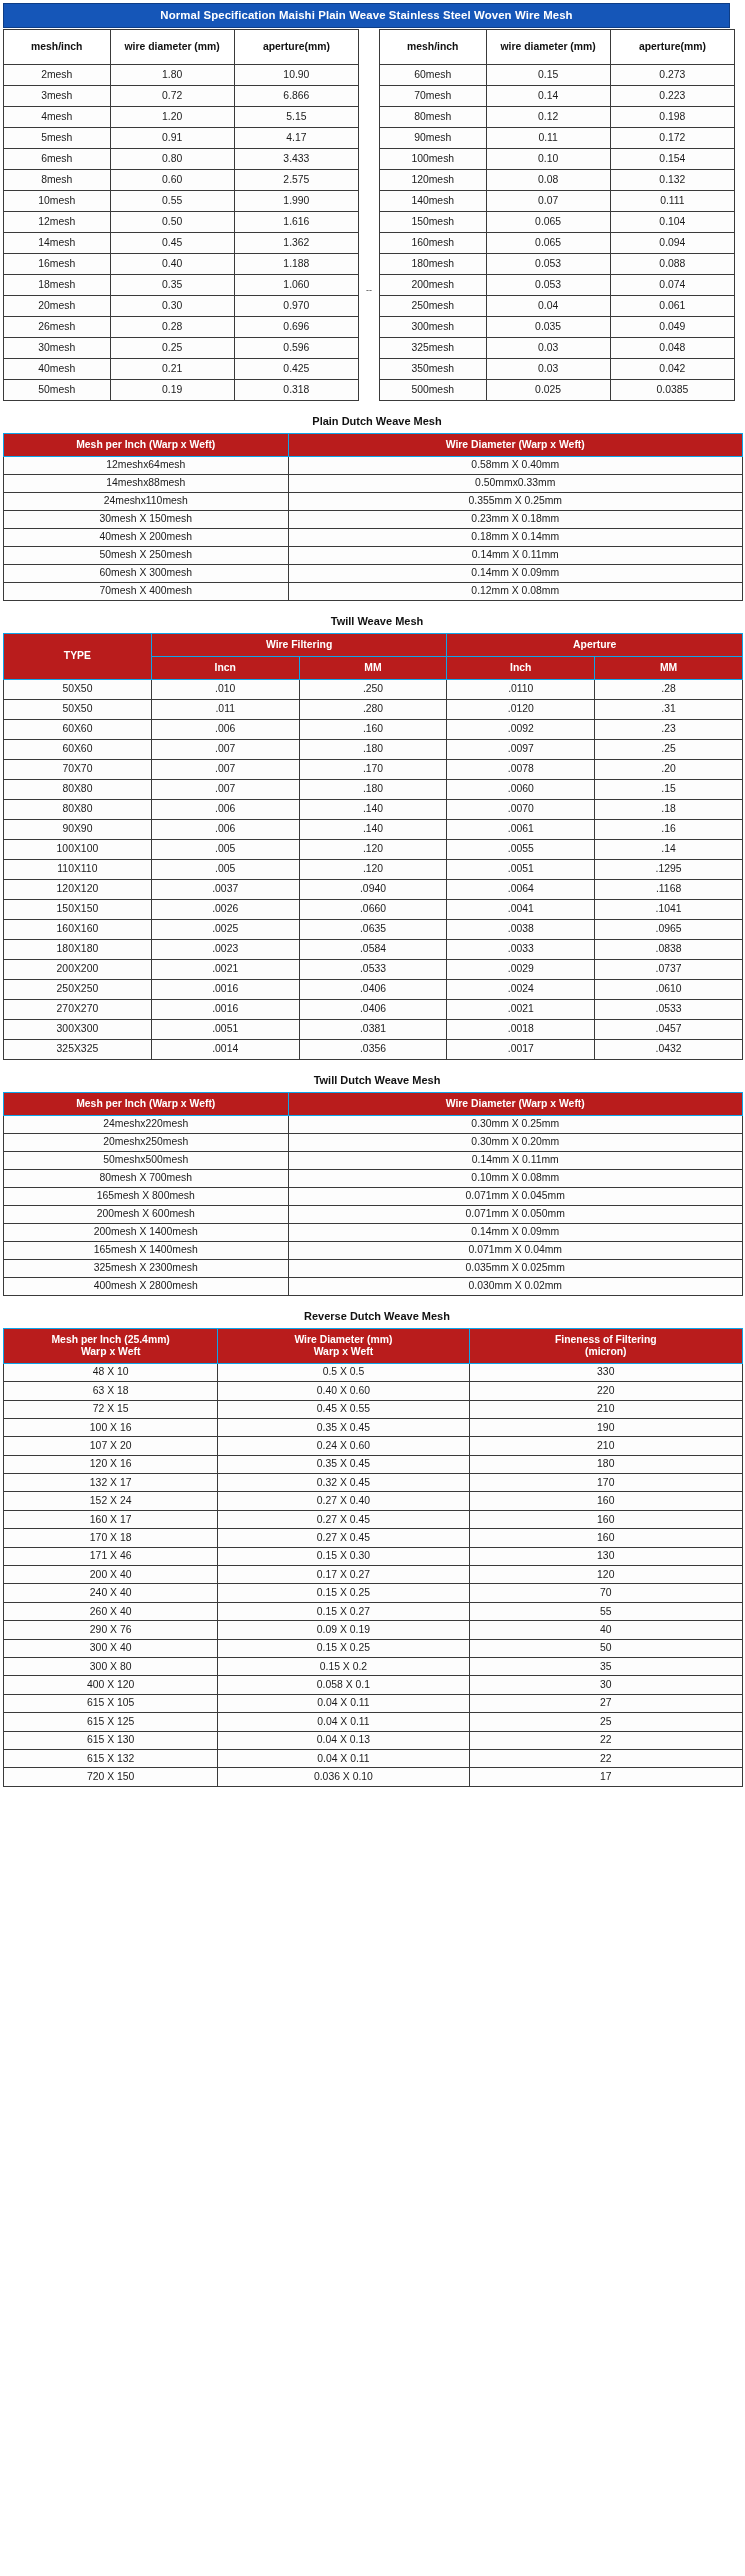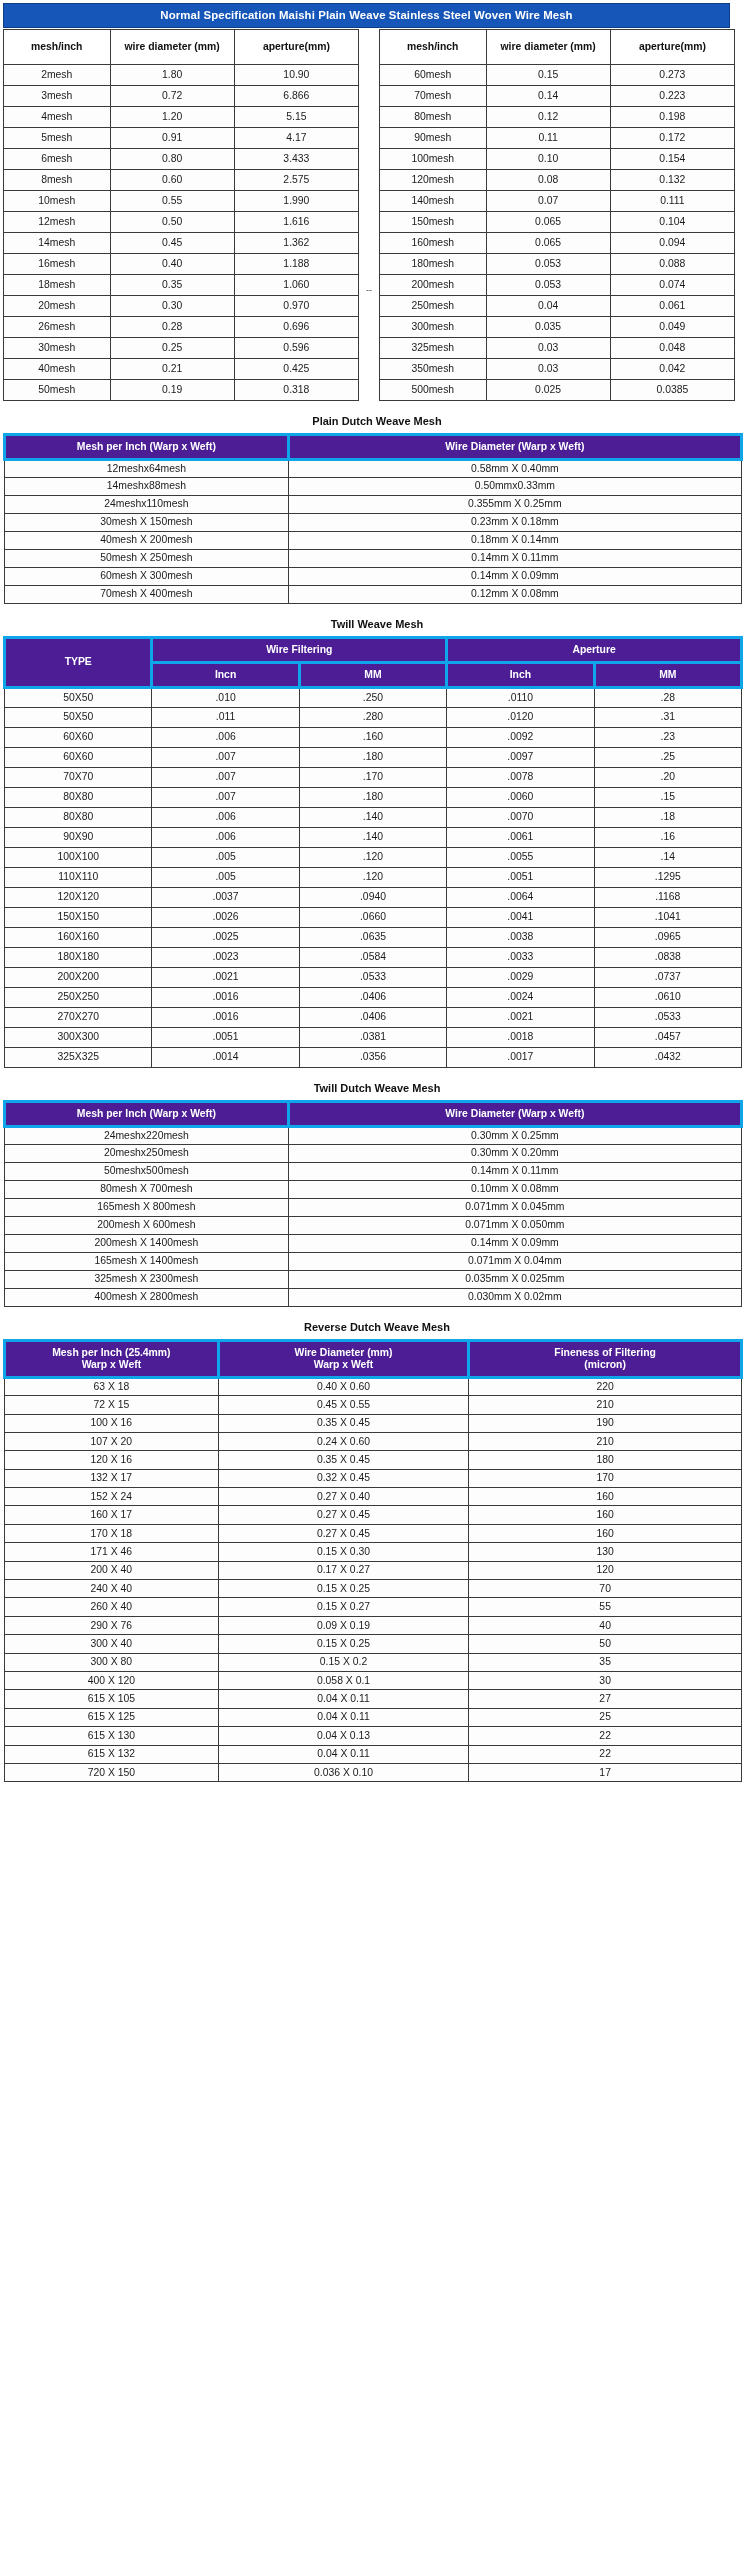--- a/index.html
+++ b/index.html
@@ -37,25 +37,25 @@
   td, th {
     border: 1px solid #3a3a3a;
     text-align: center;
     vertical-align: middle;
     font-weight: normal;
     padding: 2px 1px;
     line-height: 1.15;
     background: #fdfdfd;
   }
   th.bluehead {
-    background: #4c1d95;
+    background: #b91c1c;
     color: #ffffff;
     font-weight: bold;
     font-size: 10.4px;
-    border: 3px solid #0ea5e9;
+    border: 1px solid #0ea5e9;
     padding: 5px 2px;
   }
   th.plainhead {
     background: #ffffff;
     color: #111;
     font-weight: bold;
     font-size: 10.4px;
     padding: 4px 2px;
   }
 
@@ -605,20 +605,25 @@
           <span>Warp x Weft</span>
         </th>
         <th class="bluehead">
           <span>Fineness of Filtering</span><br>
           <span>(micron)</span>
         </th>
       </tr>
     </thead>
     <tbody>
         <tr>
+          <td>48 X 10</td>
+          <td>0.5 X 0.5</td>
+          <td>330</td>
+        </tr>
+        <tr>
           <td>63 X 18</td>
           <td>0.40 X 0.60</td>
           <td>220</td>
         </tr>
         <tr>
           <td>72 X 15</td>
           <td>0.45 X 0.55</td>
           <td>210</td>
         </tr>
         <tr>

